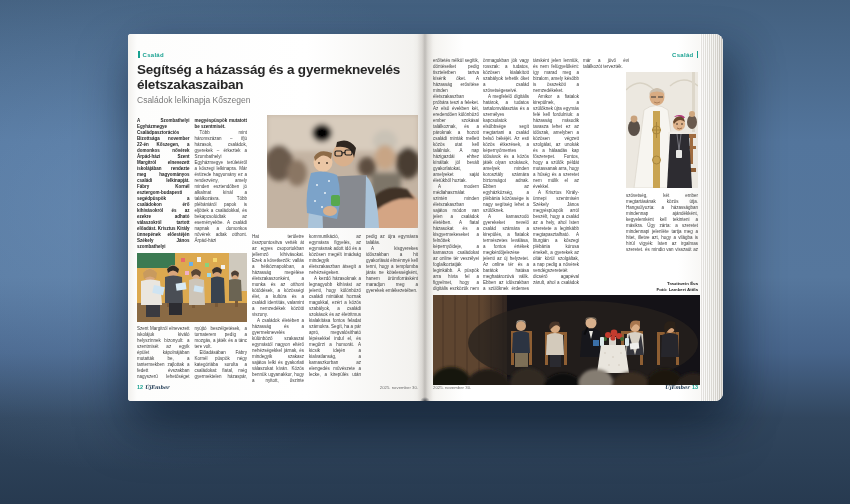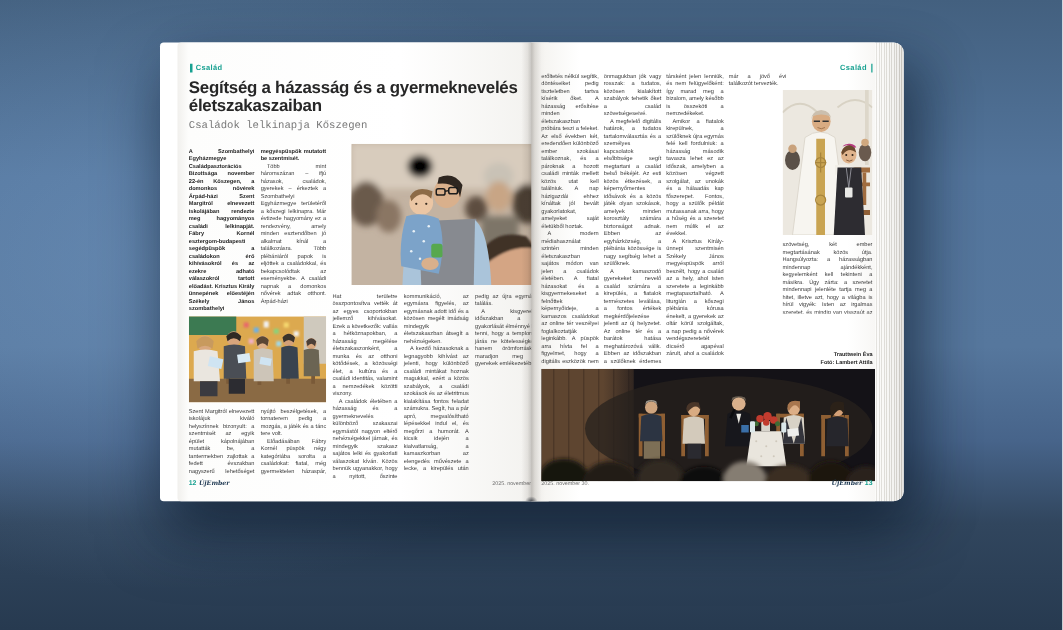--- a/index.html
+++ b/index.html
@@ -14,21 +14,21 @@
       radial-gradient(ellipse 620px 420px at 16% 42%, rgba(125,163,206,.38), rgba(125,163,206,0) 62%),
       linear-gradient(180deg,#43607f 0%,#53759c 28%,#56779d 55%,#47648a 70%,#31465e 83%,#273a50 100%);
   }
   .magazine{
     position:absolute;left:128px;top:34px;width:595px;height:367px;
     border-radius:3px 8px 8px 3px;
     box-shadow:0 26px 48px rgba(8,20,36,.50), 22px 14px 40px rgba(8,20,36,.28);
     background:#fff;
   }
   .page{position:absolute;top:0;height:367px;overflow:hidden;}
-  .page-left{left:14px;width:297px;border-radius:3px 0 0 3px;
+  .page-left{left:0;width:297px;border-radius:3px 0 0 3px;
     background:linear-gradient(90deg,#f1f0ed 0,#fdfdfc 3%,#ffffff 60%,#f3f2ef 96%,#e7e5e1 100%);}
   .page-right{left:297px;width:275px;
     background:linear-gradient(90deg,#e9e7e3 0,#f6f5f2 4%,#ffffff 14%,#ffffff 92%,#f8f7f5 100%);}
   .stack-edge{
     position:absolute;left:572px;top:0;width:23px;height:367px;
     border-radius:0 8px 8px 0;
     background:
       repeating-linear-gradient(90deg, rgba(255,255,255,.55) 0 1px, rgba(175,172,165,.28) 1px 2px),
       linear-gradient(90deg,#f9f8f6 0,#efeeea 38%,#e3e1dc 72%,#d0cdc7 92%,#bfbcb5 100%);
   }
@@ -40,21 +40,21 @@
     position:absolute;left:292px;top:363px;width:10px;height:4px;z-index:6;
     background:radial-gradient(ellipse at 50% 100%, rgba(25,30,40,.7), rgba(25,30,40,0) 70%);
   }
 
   
   .ltag{position:absolute;left:10px;top:17px;display:flex;align-items:center;gap:3px;
     color:#18a191;font-weight:700;font-size:6px;letter-spacing:.3px;}
   .tagbar{display:inline-block;width:1.5px;height:7px;background:#18a191;}
   h1.headline{position:absolute;left:9px;top:28px;width:284px;margin:0;
     font-size:13.5px;line-height:15px;font-weight:700;color:#272727;letter-spacing:-.2px;}
-  .subtitle{position:absolute;left:9px;top:61px;font-size:8.5px;color:#787878;font-family:Liberation Mono, monospace;}
+  .subtitle{position:absolute;left:9px;top:61px;font-size:8.5px;color:#787878;}
 
   .body-text{font-size:4.5px;line-height:6px;color:#3c3c3c;text-align:justify;}
   .body-text p{margin:0;text-indent:5px;}
   .body-text p.first{text-indent:0;}
   .body-text p.lead{font-weight:700;color:#1f1f1f;text-indent:0;}
 
   .regionA-top{position:absolute;left:9px;top:84px;width:110px;height:135px;
     columns:2;column-gap:5px;column-fill:auto;overflow:hidden;}
   .photo-group-box{position:absolute;left:9px;top:219px;width:110px;height:69px;overflow:hidden;}
   .regionA-bottom{position:absolute;left:9px;top:292px;width:110px;height:58px;

